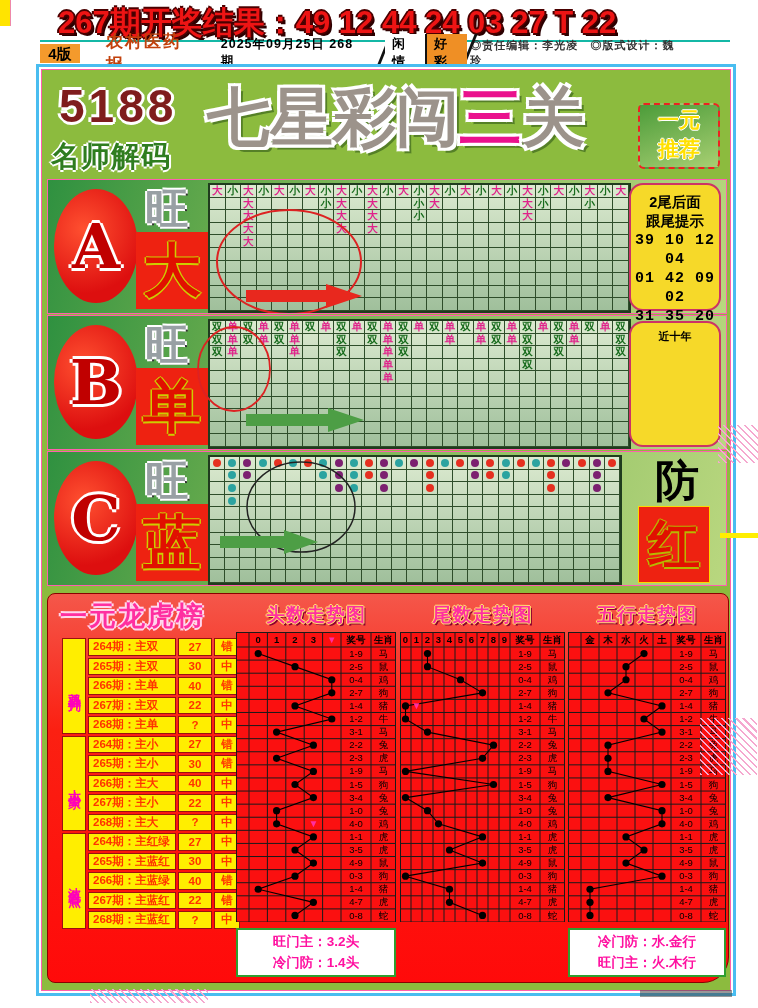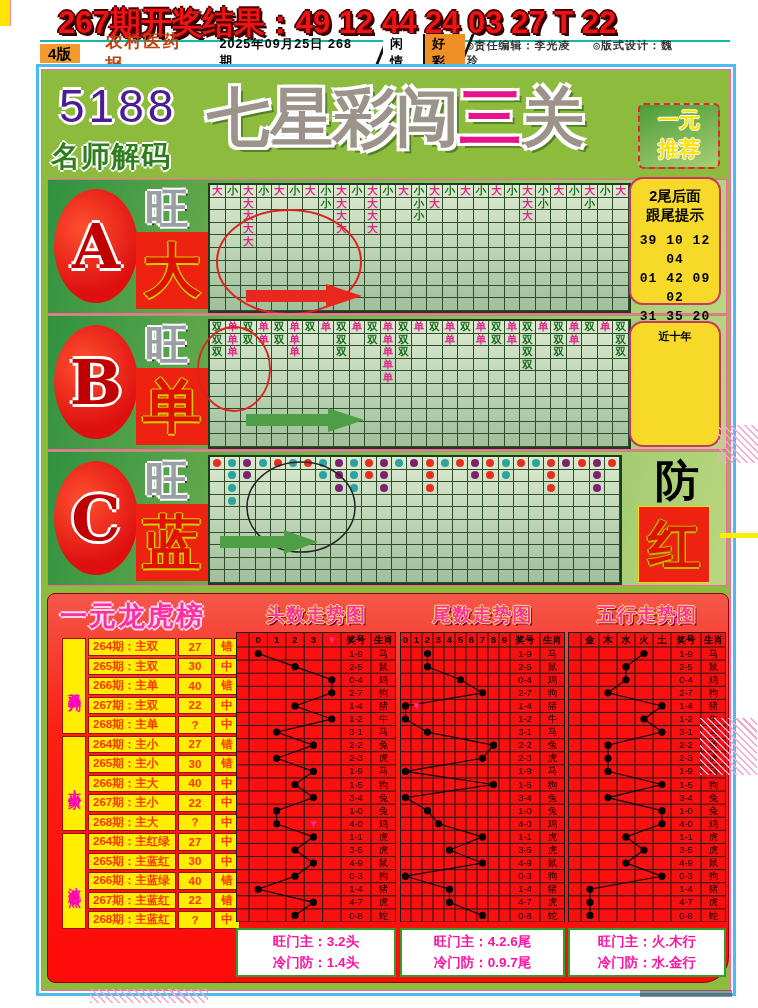--- a/index.html
+++ b/index.html
@@ -17,28 +17,28 @@
             display:flex;align-items:center;background:#fff;}
   .edition{background:#f49a2c;color:#000;font-weight:900;width:40px;height:19px;text-align:center;
            font-size:15px;line-height:19px;}
   .paper{color:#c2410c;font-weight:900;font-size:17px;letter-spacing:2px;margin-left:26px;
          font-family:Liberation Mono, monospace;}
   .dateissue{font-size:12.5px;font-weight:700;color:#000000;margin-left:20px;letter-spacing:1px;}
   .tabwrap{display:flex;margin-left:16px;transform:skewX(-22deg);border-left:3px solid #111;border-right:3px solid #111;}
   .tab1{padding:1px 7px;background:#fff;font-size:13px;font-weight:700;}
   .tab2{padding:1px 7px;background:#ef8f25;font-size:13px;font-weight:700;border-left:2px solid #111;}
   .tabwrap span{display:inline-block;transform:skewX(22deg);}
-  .credits{margin-left:auto;font-size:11px;font-weight:700;color:#333;padding-right:40px;letter-spacing:1px;font-family:Liberation Mono, monospace;}
+  .credits{margin-left:auto;font-size:11px;font-weight:700;color:#333;padding-right:40px;letter-spacing:1px;}
 
   
   .main{left:36px;top:64px;width:694px;height:926px;background:#8cbb3e;border:3px solid #49bdf0;
         box-shadow:inset 0 0 0 2px #ffffff,inset 0 0 0 3px #ff5fae;}
 
   
-  .hotline{left:20px;top:12px;font-size:46px;font-weight:400;color:#4c1d95;letter-spacing:4px;
+  .hotline{left:20px;top:12px;font-size:46px;font-weight:700;color:#7f1d1d;letter-spacing:4px;
            text-shadow:-3px 0 #fff,3px 0 #fff,0 -3px #fff,0 3px #fff,2px 2px 0 #fff;}
   .slogan{left:12px;top:70px;font-size:29px;font-weight:900;color:#2f7d1f;letter-spacing:1px;
           text-shadow:-2px 0 #fff,2px 0 #fff,0 -2px #fff,0 2px #fff;}
   .maintitle{left:168px;top:8px;width:428px;font-size:63px;font-weight:900;color:#9c938b;white-space:nowrap;
              text-shadow:-3px -3px 0 #fff,3px -3px 0 #fff,-3px 3px 0 #fff,3px 3px 0 #fff,5px 5px 0 rgba(30,70,15,.5);}
   .maintitle .accent{color:#ea118d;}
   .recbox{left:599px;top:36px;width:78px;height:62px;background:linear-gradient(160deg,#4c9c3a,#a8cf72);
           border:2px dashed #ee2222;border-radius:6px;text-align:center;
           font-size:21px;font-weight:900;color:#ffe000;line-height:29px;
           text-shadow:-1px 0 #fff,1px 0 #fff,0 -1px #fff,0 1px #fff;}
@@ -72,23 +72,23 @@
   
   .fang{position:absolute;left:586px;top:0px;width:86px;height:52px;text-align:center;
         font-size:44px;font-weight:900;color:#000;font-family:"DejaVu Serif",serif;}
   .fang-red{position:absolute;left:590px;top:54px;width:70px;height:75px;background:#ee2211;
             display:flex;align-items:center;justify-content:center;border:1px solid #ffd700;}
   .fang-red span{font-size:52px;font-weight:900;color:#e11000;font-family:"DejaVu Serif",serif;
                  text-shadow:-1.5px 0 #b8b800,1.5px 0 #b8b800,0 -1.5px #b8b800,0 1.5px #b8b800;}
 
   
   .ybox{background:#f6d929;border:2px solid #cc3366;border-radius:14px;text-align:center;color:#000;}
-  .tailbox{left:590px;top:110px;width:88px;height:124px;}
+  .tailbox{left:590px;top:116px;width:88px;height:124px;}
   .tailbox .tt{font-size:14.5px;font-weight:900;margin-top:8px;line-height:19px;}
-  .tailbox .nums{font-size:13px;font-weight:900;line-height:19px;margin-top:6px;letter-spacing:1px;
+  .tailbox .nums{font-size:15px;font-weight:900;line-height:19px;letter-spacing:1px;
                  font-family:"Liberation Mono",monospace;}
   .decade{left:590px;top:254px;width:88px;height:122px;}
   .decade .lab{font-size:11px;font-weight:700;margin-top:6px;}
 
   
   .panel{left:8px;top:526px;width:680px;height:388px;border-radius:8px 8px 26px 8px;
          background:linear-gradient(180deg,#f4574a 0%,#fb2012 35%,#ff0a0a 100%);
          border:1px solid #8a0000;}
   .ptitle{left:12px;top:4px;font-size:27px;font-weight:900;color:#ff2fa0;letter-spacing:2px;
           text-shadow:-2px 0 #ffd7ee,2px 0 #ffd7ee,0 -2px #ffd7ee,0 2px #ffd7ee;}
@@ -1706,27 +1706,23 @@
           <circle cx="94" cy="244.16666666666666" r="3.6" fill="#000"></circle>
           <circle cx="22" cy="257.26190476190476" r="3.6" fill="#000"></circle>
           <circle cx="22" cy="270.3571428571429" r="3.6" fill="#000"></circle>
           <circle cx="22" cy="283.45238095238096" r="3.6" fill="#000"></circle>
         </svg></div>
 
     <div class="note" style="left:188px;width:156px">
       <div>旺门主：3.2头</div>
       <div>冷门防：1.4头</div>
     </div>
-    <div class="note" style="left:352px;width:161px">
-      <div>旺门主：4.2.6尾</div>
-      <div>冷门防：0.9.7尾</div>
-    </div>
     <div class="note" style="left:520px;width:154px">
+      <div>冷门防：水.金行</div>
       <div>旺门主：火.木行</div>
-      <div>冷门防：水.金行</div>
     </div>
   </div>
 </div>
 
 <div class="abs hatch h1"></div>
 <div class="abs hatch h2"></div>
 <div class="abs hatch h3"></div>
 <div class="abs yline"></div>
 <div class="abs shadow"></div>
 

